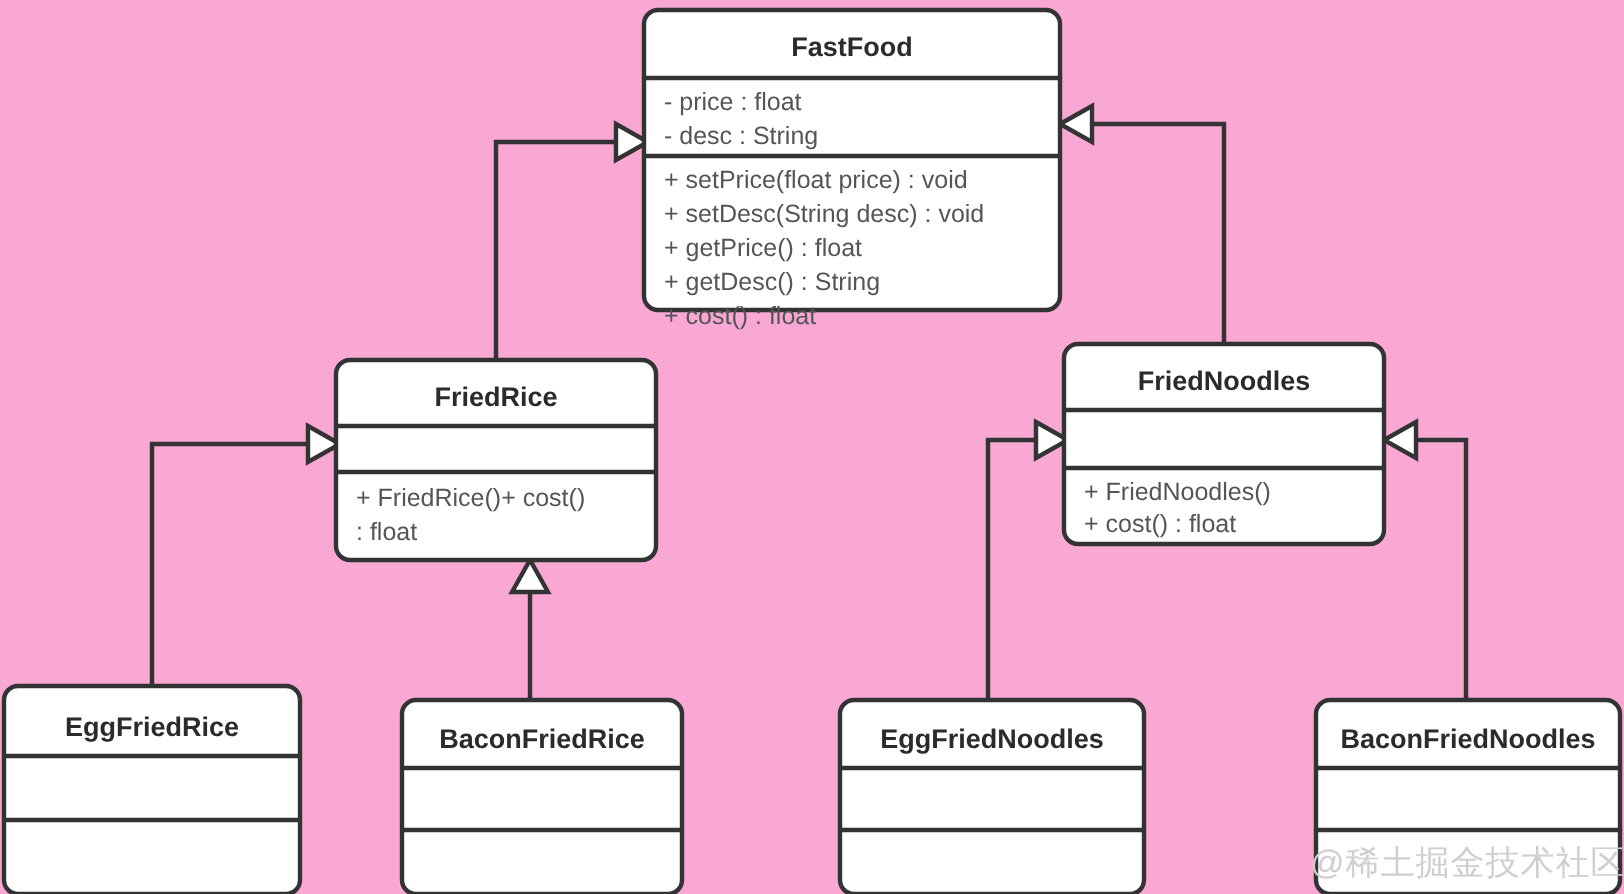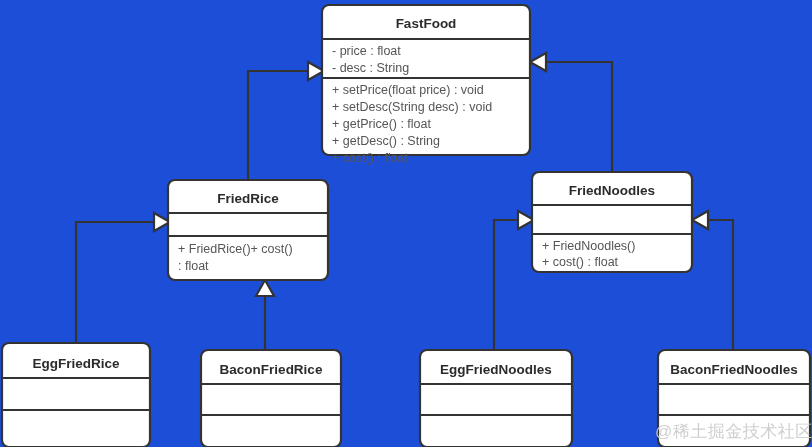--- a/index.html
+++ b/index.html
@@ -10,21 +10,21 @@
   body {
     width: 812px;
     height: 447px;
     overflow: hidden;
     font-family: "Liberation Sans", sans-serif;
   }
   #diagram-root {
     position: relative;
     width: 812px;
     height: 447px;
-    background: #1d4ed8;
+    background: #f9a8d4;
   }
   svg.uml-canvas {
     display: block;
     width: 812px;
     height: 447px;
   }
   .class-box-rect {
     fill: #ffffff;
     stroke: #333333;
     stroke-width: 2.2;

